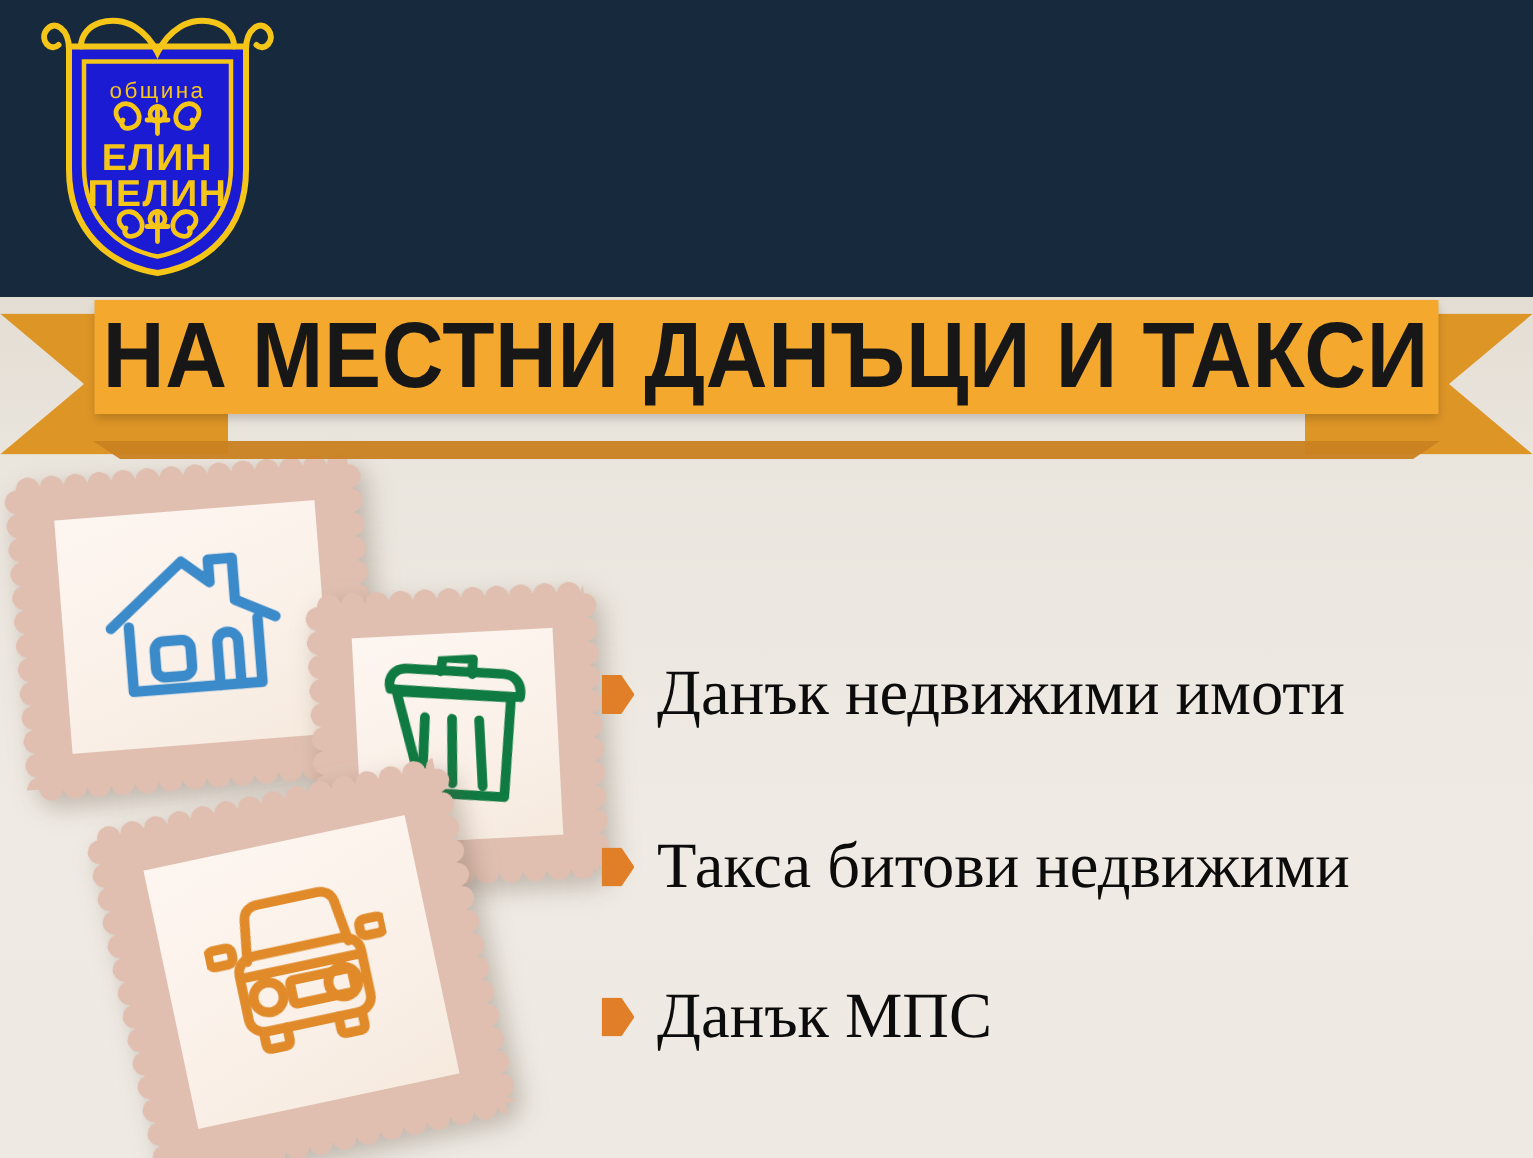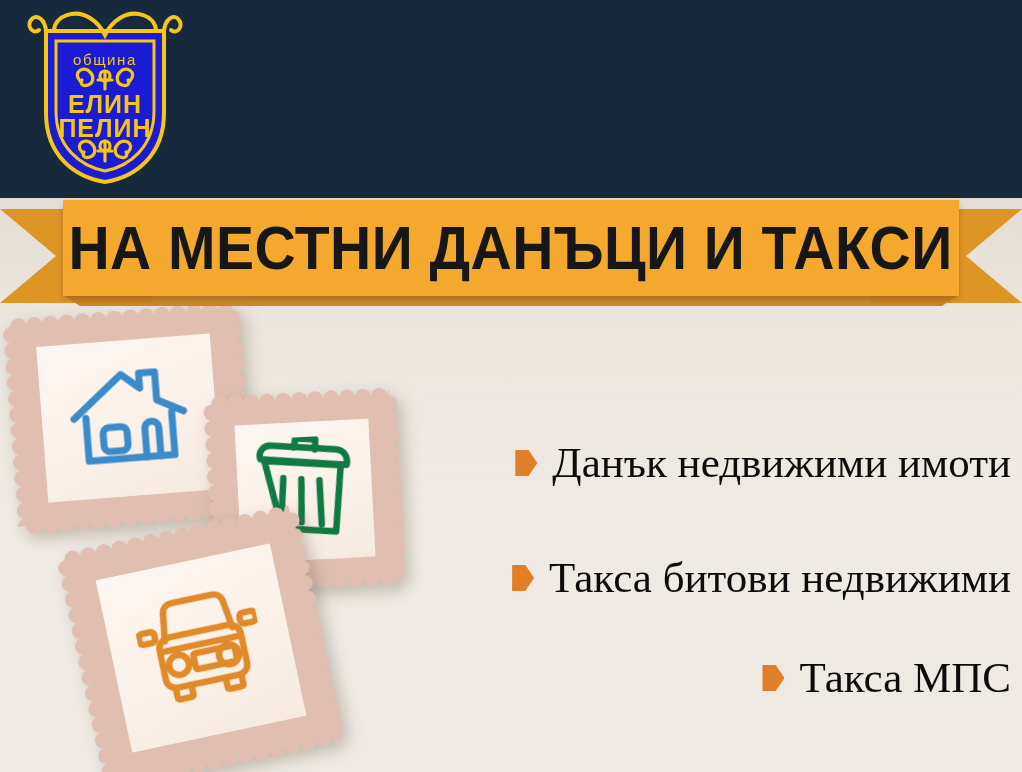--- a/index.html
+++ b/index.html
@@ -59,21 +59,21 @@
     right:0;
     clip-path:polygon(0 0, 152px 0, 96px 47px, 152px 94px, 0 94px);
   }
   .ribbon-shadow{
     position:absolute;left:62px;top:96px;width:898px;height:12px;
     background:#c98120;
     clip-path:polygon(0 0,898px 0,880px 12px,18px 12px);
     opacity:.95;
   }
   .ribbon-body{
-    position:absolute;left:63px;top:2px;width:896px;height:96px;
+    position:absolute;left:63px;top:2px;width:896px;height:76px;
     background:#f4a92e;
     display:flex;align-items:center;justify-content:center;
     box-shadow:0 3px 6px rgba(0,0,0,0.18);
   }
   .ribbon-text{
     font-family:"Liberation Sans", sans-serif;
     font-weight:700;
     font-size:62px;
     line-height:66px;
     color:#171717;
@@ -125,21 +125,20 @@
     display:flex;align-items:center;justify-content:center;
   }
 
   
   .bullets{
     position:absolute;left:401px;top:430px;width:610px;z-index:4;
   }
   .bullet-row{
     display:flex;align-items:center;
     height:58px;
-    justify-content:flex-end;
   }
   .bullet-row.r1{ margin-top:4px; }
   .bullet-row.r2{ margin-top:57px; }
   .bullet-row.r3{ margin-top:42px; }
   .bullet-arrow{
     width:22px;height:26px;flex:0 0 22px;
     margin-right:15px;
     background:#e07f27;
     clip-path:polygon(0 0, 60% 0, 100% 50%, 60% 100%, 0 100%);
   }
@@ -275,18 +274,18 @@
       <span class="bullet-label">Данък недвижими имоти</span>
     </div>
 
     <div class="bullet-row r2">
       <span class="bullet-arrow"></span>
       <span class="bullet-label">Такса битови недвижими</span>
     </div>
 
     <div class="bullet-row r3">
       <span class="bullet-arrow"></span>
-      <span class="bullet-label">Такса МПС</span>
+      <span class="bullet-label">Данък МПС</span>
     </div>
 
   </div>
 
 </div>
 
 </body></html>

